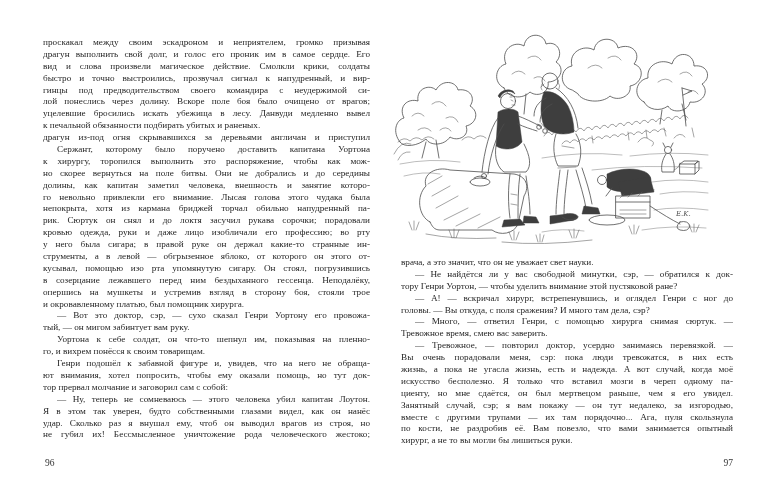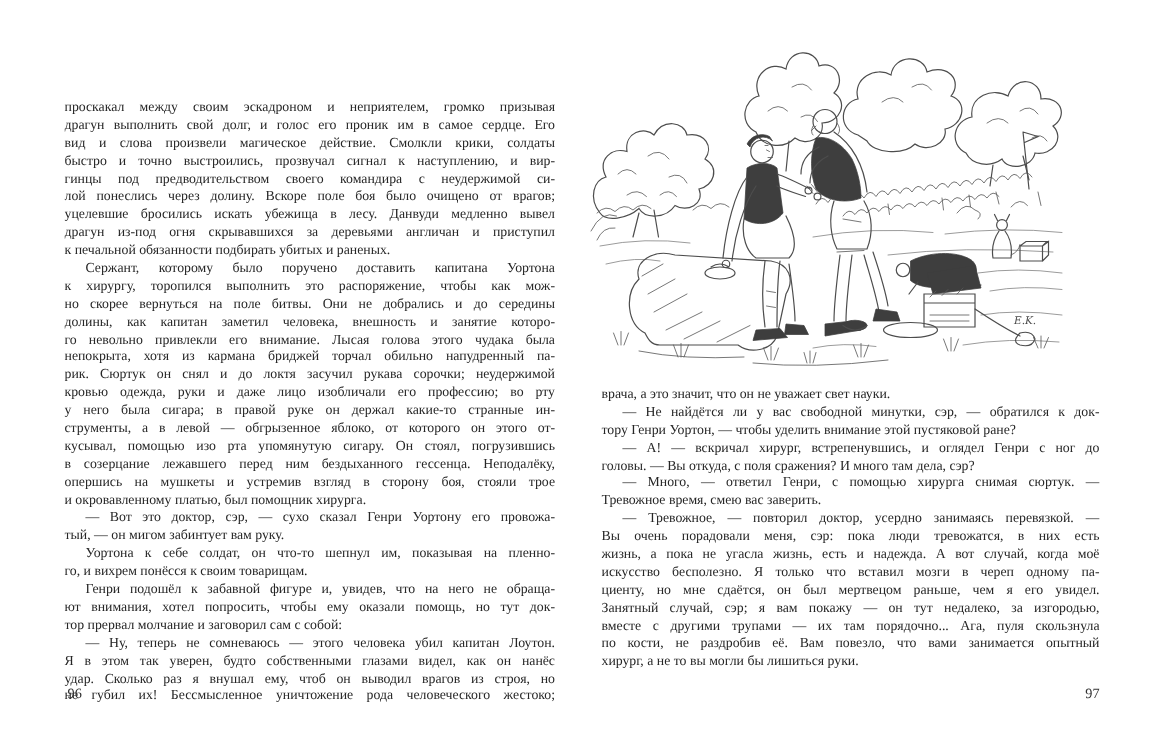--- a/index.html
+++ b/index.html
@@ -4,21 +4,21 @@
 <title>Book spread</title>
 <style>
   html,body{margin:0;padding:0;}
   body{
     width:770px;height:502px;position:relative;overflow:hidden;
     background:#ffffff;
     font-family:"Liberation Serif","DejaVu Serif",serif;
     color:#262626;
   }
   .page-text{position:absolute;}
-  #left-text{left:43px;top:37px;width:327px;margin-top:29px;}
+  #left-text{left:43px;top:37px;width:327px;}
   #right-text{left:401px;top:257px;width:332px;}
   .line{
     height:11.9px;line-height:11.9px;font-size:9.2px;
     text-align:justify;text-align-last:justify;
     overflow:hidden;white-space:normal;
   }
   .line.indent{text-indent:14px;}
   .line.end{text-align-last:left;}
   .pagenum{
     position:absolute;top:457px;font-size:9.5px;line-height:12px;color:#333;
@@ -37,33 +37,33 @@
 </style>
 </head>
 <body>
 
 <div>
 
   <div id="left-text" class="page-text">
       <div class="line">проскакал между своим эскадроном и неприятелем, громко призывая</div>
       <div class="line">драгун выполнить свой долг, и голос его проник им в самое сердце. Его</div>
       <div class="line">вид и слова произвели магическое действие. Смолкли крики, солдаты</div>
-      <div class="line">быстро и точно выстроились, прозвучал сигнал к наступлению, и вир-</div>
+      <div class="line">быстро и точно выстроились, прозвучал сигнал к напудренный, и вир-</div>
       <div class="line">гинцы под предводительством своего командира с неудержимой си-</div>
       <div class="line">лой понеслись через долину. Вскоре поле боя было очищено от врагов;</div>
       <div class="line">уцелевшие бросились искать убежища в лесу. Данвуди медленно вывел</div>
+      <div class="line end">к печальной обязанности подбирать убитых и раненых.</div>
       <div class="line">драгун из-под огня скрывавшихся за деревьями англичан и приступил</div>
-      <div class="line end">к печальной обязанности подбирать убитых и раненых.</div>
       <div class="line indent">Сержант, которому было поручено доставить капитана Уортона</div>
       <div class="line">к хирургу, торопился выполнить это распоряжение, чтобы как мож-</div>
       <div class="line">но скорее вернуться на поле битвы. Они не добрались и до середины</div>
       <div class="line">долины, как капитан заметил человека, внешность и занятие которо-</div>
       <div class="line">го невольно привлекли его внимание. Лысая голова этого чудака была</div>
       <div class="line">непокрыта, хотя из кармана бриджей торчал обильно напудренный па-</div>
-      <div class="line">рик. Сюртук он снял и до локтя засучил рукава сорочки; неудержимой</div>
+      <div class="line">рик. Сюртук он снял и до локтя засучил рукава сорочки; порадовали</div>
       <div class="line">кровью одежда, руки и даже лицо изобличали его профессию; во рту</div>
       <div class="line">у него была сигара; в правой руке он держал какие-то странные ин-</div>
       <div class="line">струменты, а в левой — обгрызенное яблоко, от которого он этого от-</div>
       <div class="line">кусывал, помощью изо рта упомянутую сигару. Он стоял, погрузившись</div>
       <div class="line">в созерцание лежавшего перед ним бездыханного гессенца. Неподалёку,</div>
       <div class="line">опершись на мушкеты и устремив взгляд в сторону боя, стояли трое</div>
       <div class="line end">и окровавленному платью, был помощник хирурга.</div>
       <div class="line indent">— Вот это доктор, сэр, — сухо сказал Генри Уортону его провожа-</div>
       <div class="line end">тый, — он мигом забинтует вам руку.</div>
       <div class="line indent">Уортона к себе солдат, он что-то шепнул им, показывая на пленно-</div>

